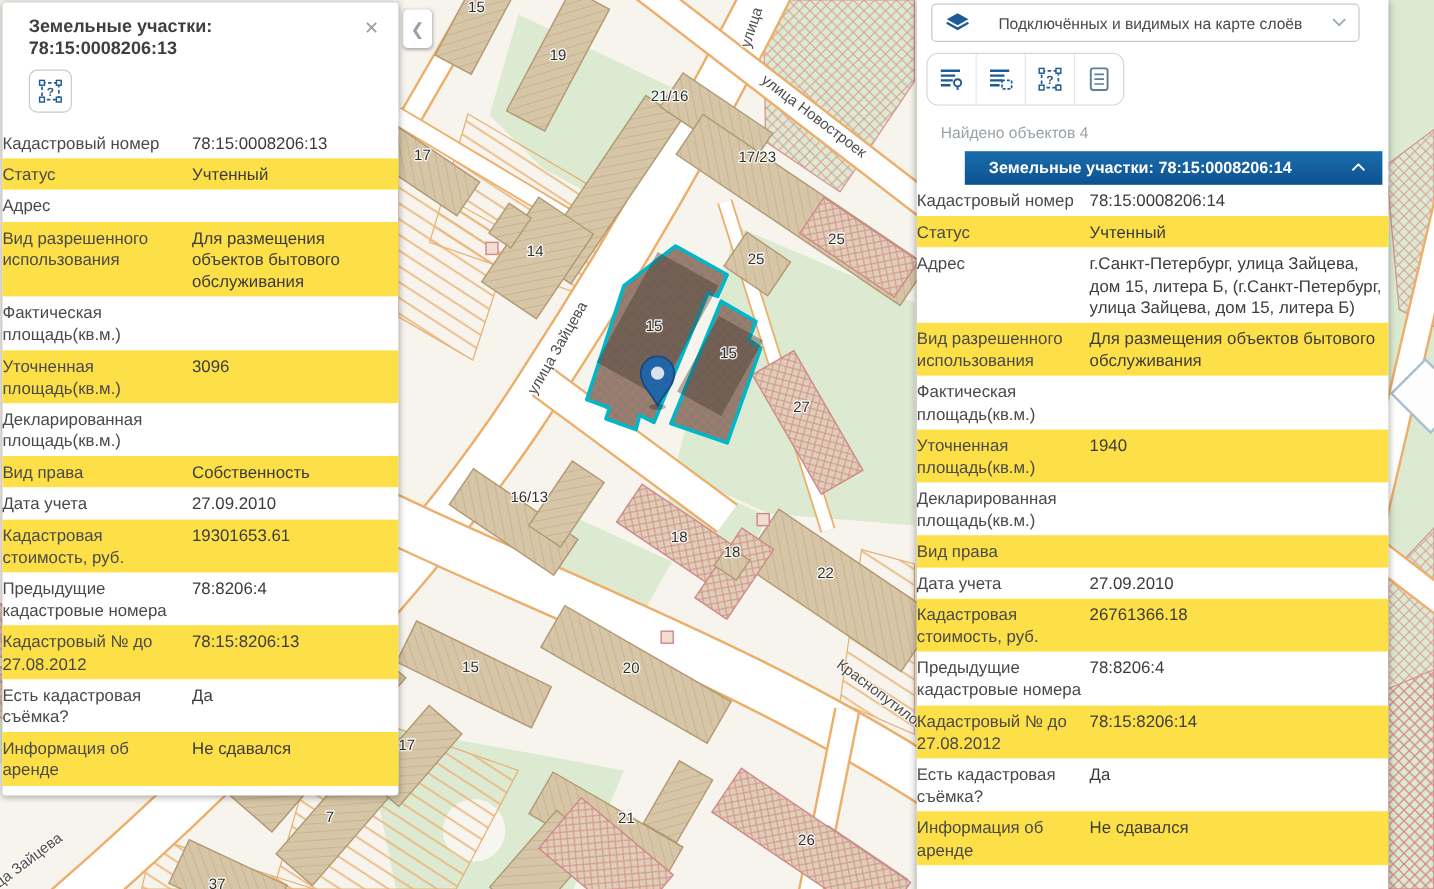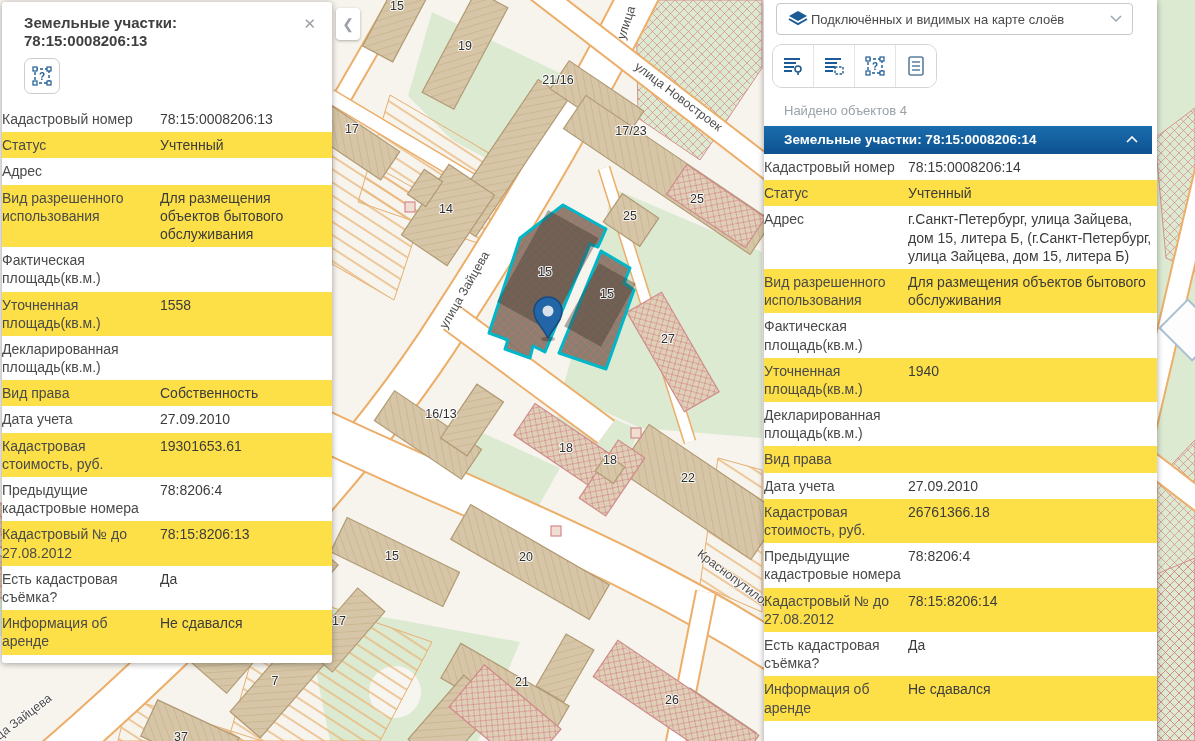--- a/index.html
+++ b/index.html
@@ -29,32 +29,32 @@
   .close-btn{color:#9aa0a6;font-size:15px;line-height:15px;cursor:pointer;padding:2px 4px;}
   .tool-btn{width:36px;height:36px;border:1px solid #ccc;border-radius:7px;background:#fff;
      display:flex;align-items:center;justify-content:center;margin:6px 0 12px 22px;cursor:pointer;}
   .info-rows{padding-bottom:8px;}
   .info-row{display:flex;padding:4px 0;font-size:14px;line-height:1.3;color:#4a4a4a;}
   .info-row.alt{background:#fde047;}
   .info-row .label{width:152px;flex:none;padding-right:6px;}
   .info-row .value{flex:1;color:#3c3c3c;}
   #right-panel{left:764px;top:0;width:393px;border-radius:0 0 4px 4px;padding-bottom:4px;}
   #right-rows .label{width:138px;}
-  .dropdown{display:flex;align-items:center;gap:2px;border:1px solid #c9c9c9;border-radius:4px;
+  .dropdown{display:flex;align-items:center;gap:23px;border:1px solid #c9c9c9;border-radius:4px;
      height:30px;padding:0 10px;margin:3px 24px 9px 12px;cursor:pointer;background:#fff;}
   .dropdown-label{font-size:13px;color:#4a4a4a;flex:1;}
   .toolbar{display:inline-flex;border:1px solid #d4d4d4;border-radius:10px;margin:0 0 13px 8px;
      overflow:hidden;background:#fff;}
   .tb-btn{width:40px;height:42px;display:flex;align-items:center;justify-content:center;
      border-right:1px solid #e4e4e4;cursor:pointer;background:#fff;}
   .tb-btn:last-child{border-right:none;}
   .found{color:#9aa2a8;font-size:13px;margin:2px 20px 8px;}
   .section-header{background:linear-gradient(#1a6dad,#0d5190);color:#fff;font-weight:bold;
      font-size:13.5px;display:flex;justify-content:space-between;align-items:center;
-     padding:6px 14px 7px 20px;margin-right:5px;cursor:pointer;}
+     padding:6px 14px 7px 20px;margin-right:5px;cursor:pointer;margin-left:40px;}
   .sep-strong{border-top:1px solid #7fa8c9;margin-top:14px;}
   .collapsed-row{display:flex;justify-content:space-between;align-items:center;
      padding:10px 14px 10px 20px;font-size:13.5px;color:#4a4a4a;cursor:pointer;
      border-top:1px solid #cfdfec;margin-right:5px;}
   .collapsed-row:first-of-type{border-top:none;}
   #collapse-btn{position:absolute;left:336px;top:8px;width:24px;height:32px;background:#fff;
      border:none;border-radius:4px;box-shadow:0 1px 3px rgba(0,0,0,.3);color:#9aa0a6;
      font-size:14px;cursor:pointer;display:flex;align-items:center;justify-content:center;padding:0;}
 </style>
 </head>
@@ -272,21 +272,21 @@
       <div class="info-row alt">
         <div class="cell label">Вид разрешенного использования</div>
         <div class="cell value">Для размещения объектов бытового обслуживания</div>
       </div>
       <div class="info-row">
         <div class="cell label">Фактическая площадь(кв.м.)</div>
         <div class="cell value"></div>
       </div>
       <div class="info-row alt">
         <div class="cell label">Уточненная площадь(кв.м.)</div>
-        <div class="cell value">1558</div>
+        <div class="cell value">3096</div>
       </div>
       <div class="info-row">
         <div class="cell label">Декларированная площадь(кв.м.)</div>
         <div class="cell value"></div>
       </div>
       <div class="info-row alt">
         <div class="cell label">Вид права</div>
         <div class="cell value">Собственность</div>
       </div>
       <div class="info-row">

